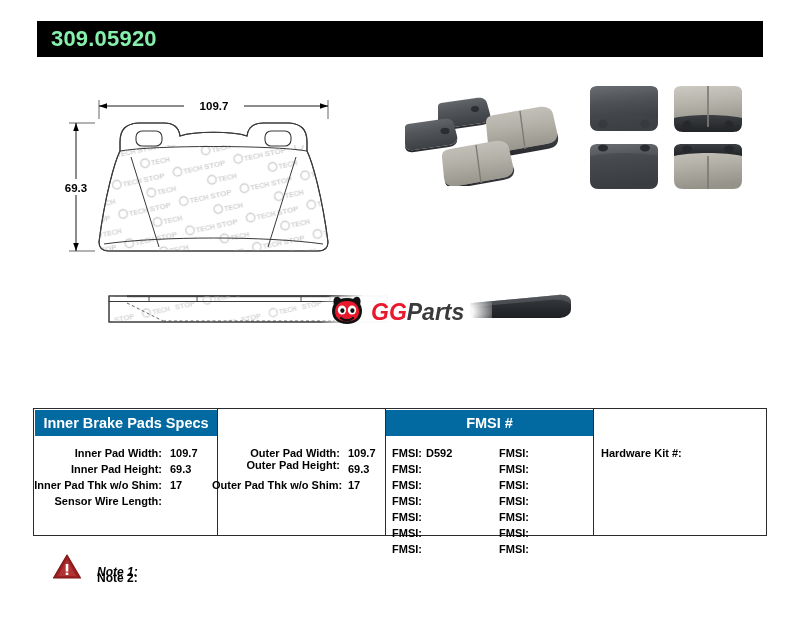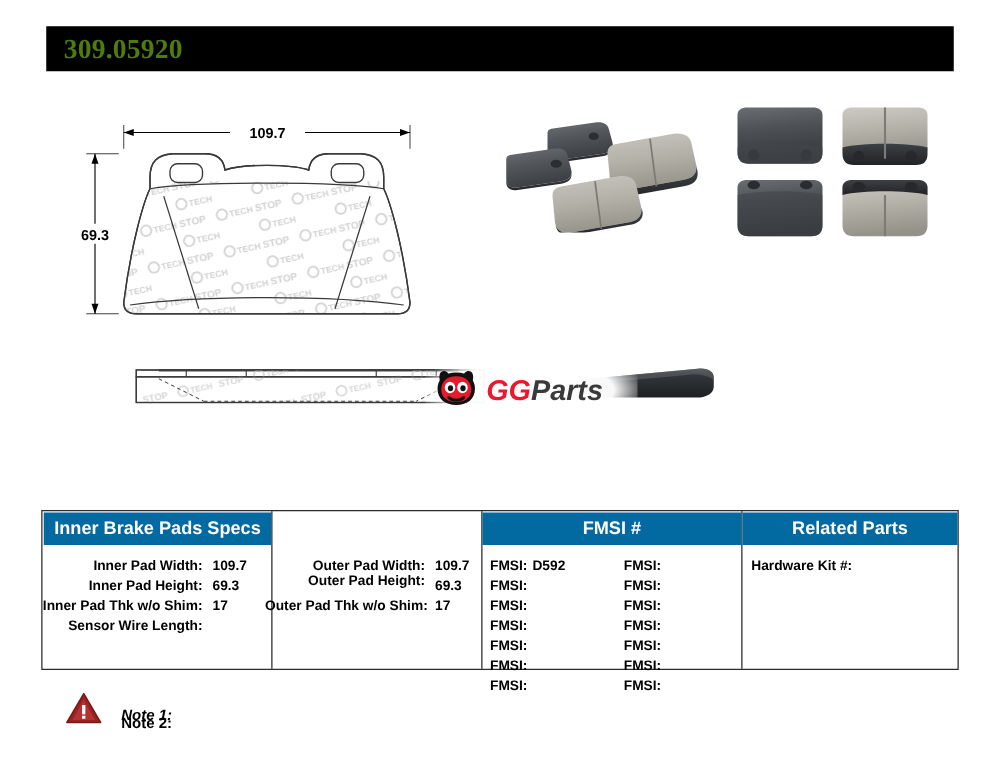--- a/index.html
+++ b/index.html
@@ -24,26 +24,25 @@
     width: 726px;
     height: 36px;
     background: #000000;
     display: flex;
     align-items: center;
     justify-content: space-between;
     box-sizing: border-box;
     padding: 0 14px;
   }
   #header-bar .hdr-text {
-    color: #4d7c0f;
+    color: #86efac;
     font-size: 22px;
     font-weight: bold;
     letter-spacing: 0.2px;
     line-height: 1;
-    font-family: Liberation Serif, serif;
   }
 
   
   #drawing-area {
     position: absolute;
     left: 60px;
     top: 95px;
     width: 320px;
     height: 185px;
   }
@@ -82,21 +81,21 @@
     position: absolute;
     left: 470px;
     top: 291px;
     width: 105px;
     height: 35px;
   }
 
   
   #ggparts-watermark {
     position: absolute;
-    left: 340px;
+    left: 322px;
     top: 284px;
     width: 170px;
     height: 56px;
     display: flex;
     align-items: center;
     gap: 7px;
     background: radial-gradient(ellipse at 50% 50%, rgba(255,255,255,0.97) 55%, rgba(255,255,255,0.0) 78%);
     padding-left: 8px;
     box-sizing: border-box;
   }
@@ -480,21 +479,20 @@
   </span>
 </div>
 
 <div id="spec-table">
   <div class="col-divider" style="left:183px;"></div>
   <div class="col-divider" style="left:351px;"></div>
   <div class="col-divider" style="left:559px;"></div>
 
   <div class="hdr-cell" style="left:1px;width:182px;">Inner Brake Pads Specs</div>
   <div class="hdr-cell" style="left:352px;width:207px;">FMSI #</div>
-  <div class="hdr-cell" style="left:560px;width:172px;">Related Parts</div>
 
   <div class="spec-line spec-right" style="left:8px;width:120px;top:39px;">
     <span class="lbl">Inner Pad Width:</span>
   </div>
   <div class="spec-line" style="left:132px;top:39px;">
     <span class="val">109.7</span>
   </div>
 
   <div class="spec-line spec-right" style="left:8px;width:120px;top:55px;">
     <span class="lbl">Inner Pad Height:</span>

